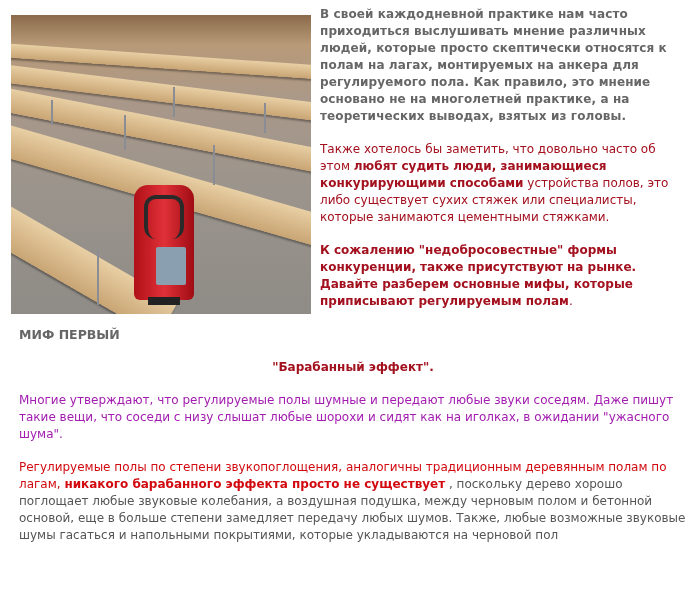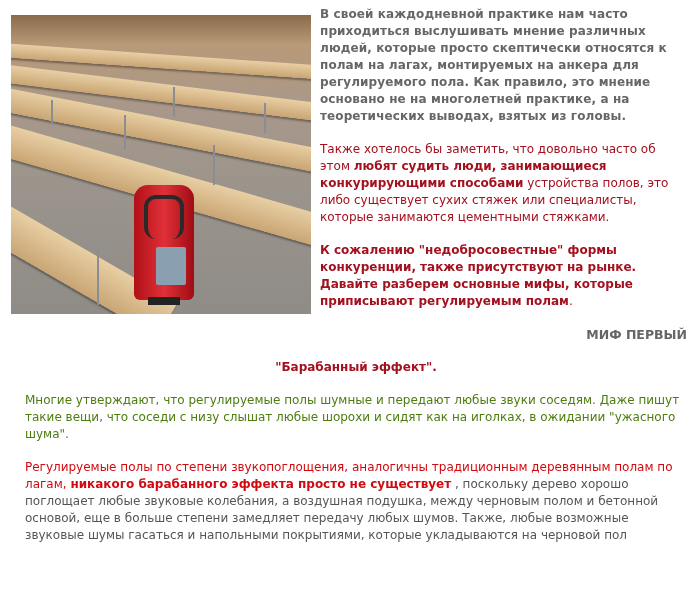--- a/index.html
+++ b/index.html
@@ -17,27 +17,27 @@
   .photo .beam { position: absolute; background: linear-gradient(180deg,#e8cfa4,#c9a574); box-shadow: 0 2px 2px rgba(0,0,0,0.35); }
   .photo .bolt { position: absolute; width: 2px; background: #8a8e94; }
   .photo .laser {
     position: absolute; left: 123px; top: 170px; width: 60px; height: 115px;
     background: linear-gradient(90deg,#b01018,#e03038 50%,#a00c14);
     border-radius: 14px 14px 6px 6px;
   }
   .photo .laser .panel { position: absolute; left: 22px; top: 62px; width: 30px; height: 38px; background: #8aa0b0; border-radius: 2px; }
   .photo .laser .handle { position: absolute; left: 10px; top: 10px; width: 40px; height: 44px; border: 4px solid #2a2a2a; border-radius: 12px; border-bottom: none; box-sizing: border-box; }
   .photo .laser .base { position: absolute; left: 14px; top: 112px; width: 32px; height: 8px; background: #222; }
-  p { margin: 0 0 16px 14px; }
+  p { margin: 0 0 16px 8px; }
   .intro { font-weight: bold; color: #666666; letter-spacing: 0.1px; }
   .red { color: #d20a10; }
   .dark-red { color: #a3101e; }
   .b { font-weight: bold; text-align: center; }
   .heading { font-weight: bold; color: #666666; font-size: 12.5px; }
-  .black { color: #4d7c0f; }
+  .black { color: #a21caf; }
   .gray { color: #555555; }
 </style>
 </head>
 <body>
 
 <div class="wrap">
 
   <div class="photo" role="img" aria-label="Лаги на регулируемых анкерах и лазерный нивелир">
     <div class="beam" style="left:-20px;top:40px;width:360px;height:14px;transform:rotate(4deg);"></div>
     <div class="beam" style="left:-20px;top:70px;width:360px;height:18px;transform:rotate(7deg);"></div>
@@ -57,21 +57,21 @@
     </div>
   </div>
 
   <p class="intro">В своей каждодневной практике нам часто приходиться выслушивать мнение различных людей, которые просто скептически относятся к полам на лагах, монтируемых на анкера для регулируемого пола. Как правило, это мнение основано не на многолетней практике, а на теоретических выводах, взятых из головы.</p>
 
 
   <p class="dark-red"><span>Также хотелось бы заметить, что довольно часто об этом </span><span class="b">любят судить люди, занимающиеся конкурирующими способами</span><span> устройства полов, это либо существует сухих стяжек или специалисты, которые занимаются цементными стяжками.</span></p>
 
   <p class="dark-red" style="clear:none;"><span class="b">К сожалению "недобросовестные" формы конкуренции, также присутствуют на рынке. Давайте разберем основные мифы, которые приписывают регулируемым полам</span><span>.</span></p>
 
-  <p class="heading" style="clear:both;text-align:right;">МИФ ПЕРВЫЙ</p>
+  <p class="heading" style="clear:both;">МИФ ПЕРВЫЙ</p>
 
   <p class="dark-red b">"Барабанный эффект".</p>
 
   <p class="black">Многие утверждают, что регулируемые полы шумные и передают любые звуки соседям. Даже пишут такие вещи, что соседи с низу слышат любые шорохи и сидят как на иголках, в ожидании "ужасного шума".</p>
 
 
   <p class="gray"><span class="red">Регулируемые полы по степени звукопоглощения, аналогичны традиционным деревянным полам по лагам, </span><span class="red b">никакого барабанного эффекта просто не существует</span><span> , поскольку дерево хорошо поглощает любые звуковые колебания, а воздушная подушка, между черновым полом и бетонной основой, еще в больше степени замедляет передачу любых шумов. Также, любые возможные звуковые шумы гасаться и напольными покрытиями, которые укладываются на черновой пол</span></p>
 
 </div>
 

